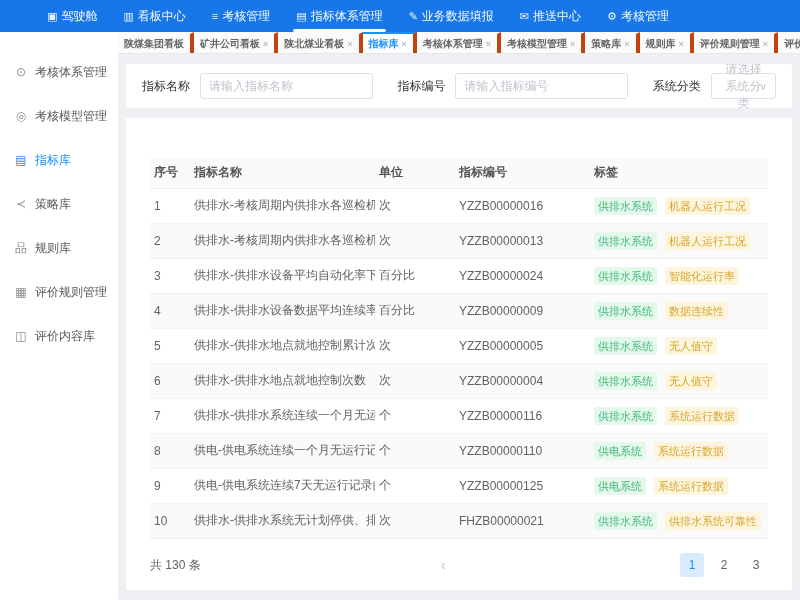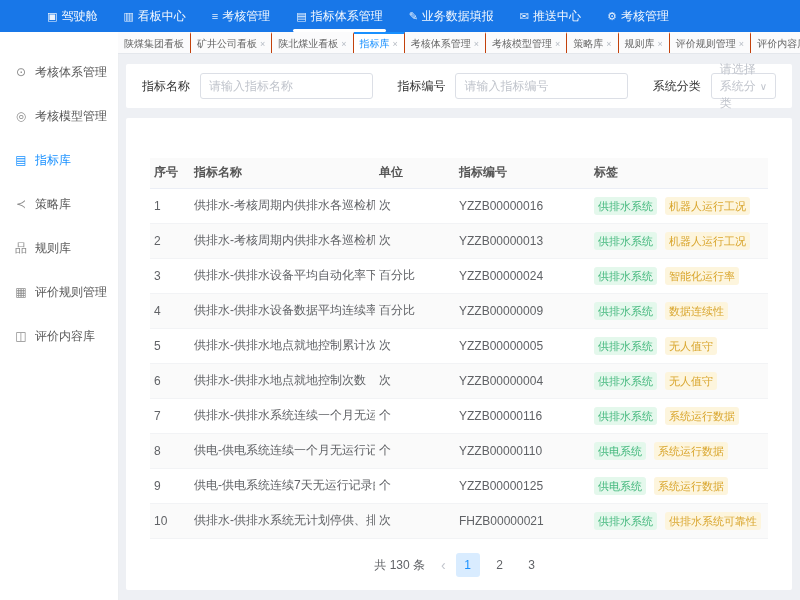--- a/index.html
+++ b/index.html
@@ -20,45 +20,45 @@
   .body { display:flex; height:568px; }
   .aside { width:118px; background:#fff; padding-top:18px; flex:none; box-shadow:1px 0 0 #eceef1; }
   .side-item { display:flex; align-items:center; gap:7px; height:44px; padding-left:14px; color:#595959; font-size:12px; cursor:pointer; white-space:nowrap; }
   .side-item .ic { font-size:12px; color:#8c8c8c; width:14px; text-align:center; }
   .side-item.active { color:#1890ff; }
   .side-item.active .ic { color:#1890ff; }
   .main { flex:1; display:flex; flex-direction:column; min-width:0; }
 
   
   .tabbar { height:22px; background:#fff; border-bottom:1px solid #e4e7ec; display:flex; align-items:stretch; overflow:hidden; flex:none; }
-  .tab { display:flex; align-items:center; padding:0 6px; font-size:10px; color:#666; border-right:1px solid #c2410c; border-top:2px solid transparent; cursor:pointer; white-space:nowrap; background:#fbfbfc; }
+  .tab { display:flex; align-items:center; padding:0 6px; font-size:10px; color:#666; border-right:4px solid #c2410c; border-top:2px solid transparent; cursor:pointer; white-space:nowrap; background:#fbfbfc;font-weight:bold; }
   .tab .x { margin-left:3px; color:#b6bcc4; font-size:9px; }
   .tab.active { color:#1890ff; background:#fff; border-top-color:#1890ff; }
 
   
   .content { flex:1; padding:10px 8px; display:flex; flex-direction:column; min-height:0; }
   .filter-card { background:#fff; border-radius:2px; height:44px; display:flex; align-items:center; padding:0 16px; gap:10px; flex:none; }
   .f-label { color:#333; font-size:12px; white-space:nowrap; }
   .f-input { width:180px; height:26px; border:1px solid #dcdfe6; border-radius:3px; padding:0 8px; font-size:12px; color:#333; outline:none; font-family:inherit; }
   .f-input::placeholder { color:#c0c4cc; }
-  .f-select { position:relative; width:168px; height:26px; border:1px solid #dcdfe6; border-radius:3px; background:#fff; display:flex; align-items:center; padding:0 8px; color:#c0c4cc; cursor:pointer; }
+  .f-select { position:relative; width:168px; height:26px; border:1px solid #dcdfe6; border-radius:3px; background:#fff; display:flex; align-items:center; padding:0 8px; color:#c0c4cc; cursor:pointer;text-align:center; }
   .f-select .chev { position:absolute; right:8px; color:#c0c4cc; font-size:10px; }
   .gap { width:14px; }
 
   .table-card { background:#fff; border-radius:2px; margin-top:10px; flex:1; display:flex; flex-direction:column; padding:40px 24px 0; min-height:0; }
   table { width:100%; border-collapse:collapse; table-layout:fixed; }
   col.c-idx{width:40px;} col.c-name{width:185px;} col.c-unit{width:80px;} col.c-code{width:135px;} col.c-tags{width:auto;}
   thead th { text-align:left; font-size:12px; color:#555; font-weight:bold; height:30px; background:#fafafa; border-bottom:1px solid #ebeef5; padding:0 4px; }
   tbody td { height:35px; font-size:12px; color:#606266; border-bottom:1px solid #f2f3f5; padding:0 4px; white-space:nowrap; overflow:hidden; }
   tbody tr:nth-child(even) { background:#fafafa; }
   .tag { display:inline-block; font-size:11px; line-height:16px; padding:1px 4px; border-radius:3px; margin-right:8px; white-space:nowrap; }
   .tag.green { background:#e4f8ec; color:#44b87d; }
   .tag.yellow { background:#fdf5dd; color:#d9a62e; }
 
-  .pager { margin-top:auto; display:flex; align-items:center; justify-content:center; gap:8px; padding:13px 0 13px; }
+  .pager { margin-top:auto; display:flex; align-items:center; justify-content:space-between; gap:8px; padding:13px 0 13px; }
   .pager .total { color:#606266; font-size:12px; margin-right:6px; }
   .pg-prev { color:#c0c4cc; font-size:14px; padding:0 2px; cursor:pointer; }
   .pg { min-width:24px; height:24px; border-radius:3px; display:flex; align-items:center; justify-content:center; font-size:12px; color:#606266; cursor:pointer; }
   .pg.active { background:#d9ecff; color:#1890ff; }
 </style>
 </head>
 <body>
 
 <div class="header">
   <div class="nav">

